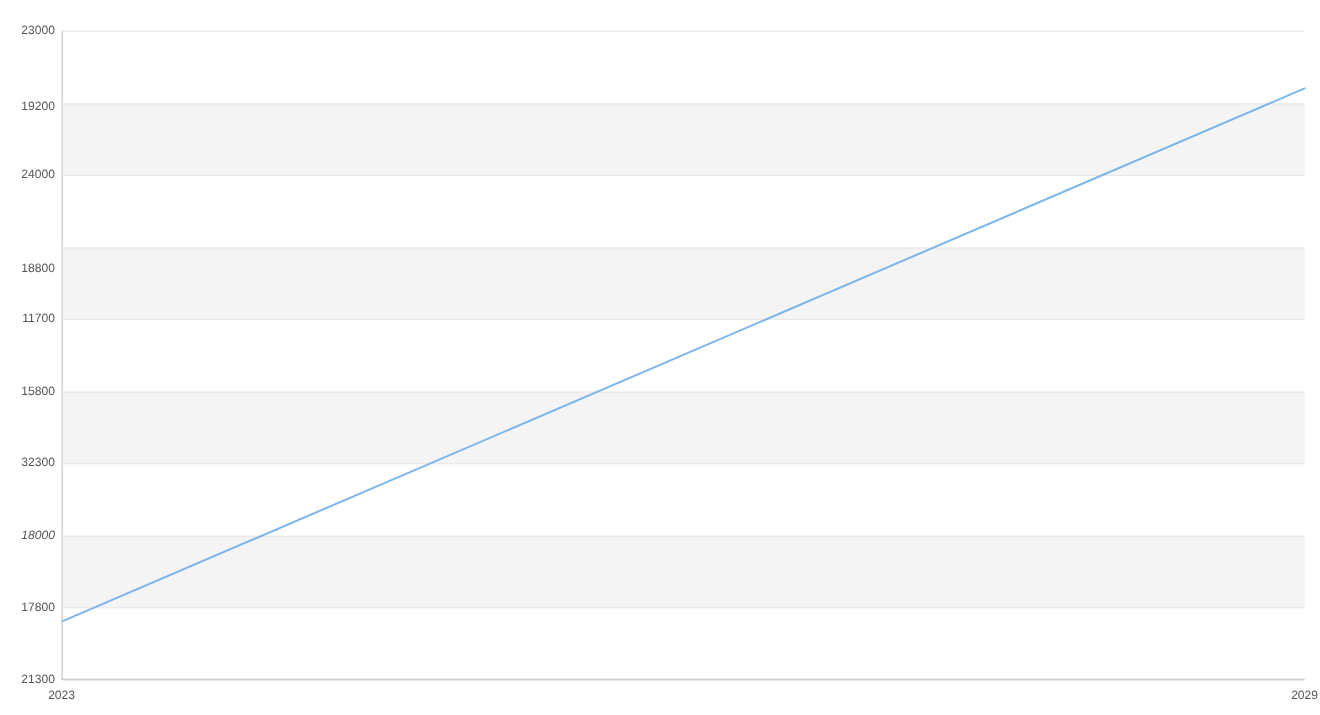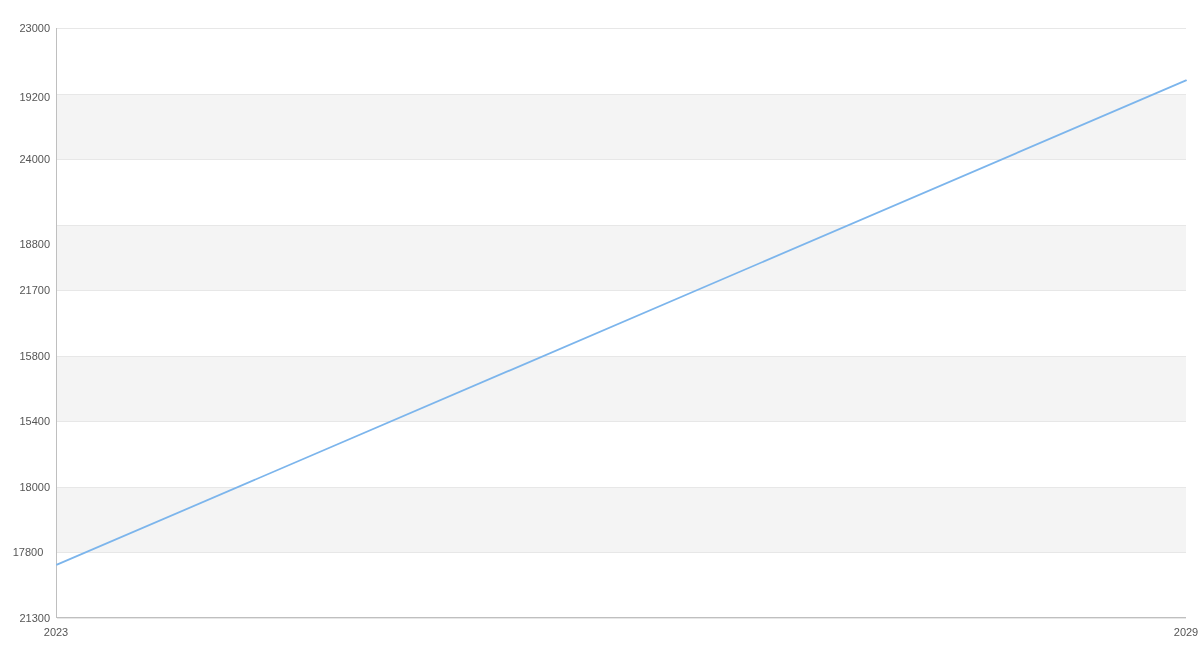--- a/index.html
+++ b/index.html
@@ -95,24 +95,24 @@
       <div class="grid" style="top: 262.222px;"></div>
       <div class="grid" style="top: 196.667px;"></div>
       <div class="grid" style="top: 131.111px;"></div>
       <div class="grid" style="top: 65.5556px;"></div>
       <div class="grid" style="top: 0px;"></div>
       <svg class="series" preserveAspectRatio="none" viewBox="0 0 1130 590">
       <polyline class="series-line" points="0.00,537.56 1130.00,52.44" style="stroke: rgb(124, 181, 236);"></polyline>
     </svg>
   </div>
 <div class="ytick" style="top: 618px;">21300</div>
-    <div class="ytick" style="top: 552.444px; text-align: center;">17800</div>
-    <div class="ytick" style="top: 486.889px;">18000</div>
-    <div class="ytick" style="top: 421.333px;">15400</div>
+    <div class="ytick" style="top: 552.444px;">17800</div>
+    <div class="ytick" style="top: 486.889px; font-style: italic;">18000</div>
+    <div class="ytick" style="top: 421.333px;">32300</div>
     <div class="ytick" style="top: 355.778px;">15800</div>
-    <div class="ytick" style="top: 290.222px;">21700</div>
+    <div class="ytick" style="top: 290.222px;">11700</div>
     <div class="ytick" style="top: 229px; margin-top: 15px;">18800</div>
     <div class="ytick" style="top: 159.111px;">24000</div>
     <div class="ytick" style="top: 97px;">19200</div>
     <div class="ytick" style="top: 28px;">23000</div>
     <div class="xtick" style="left: 56px;">2023</div>
     <div class="xtick" style="left: 1186px;">2029</div>
   </div>
 
 </body></html>

